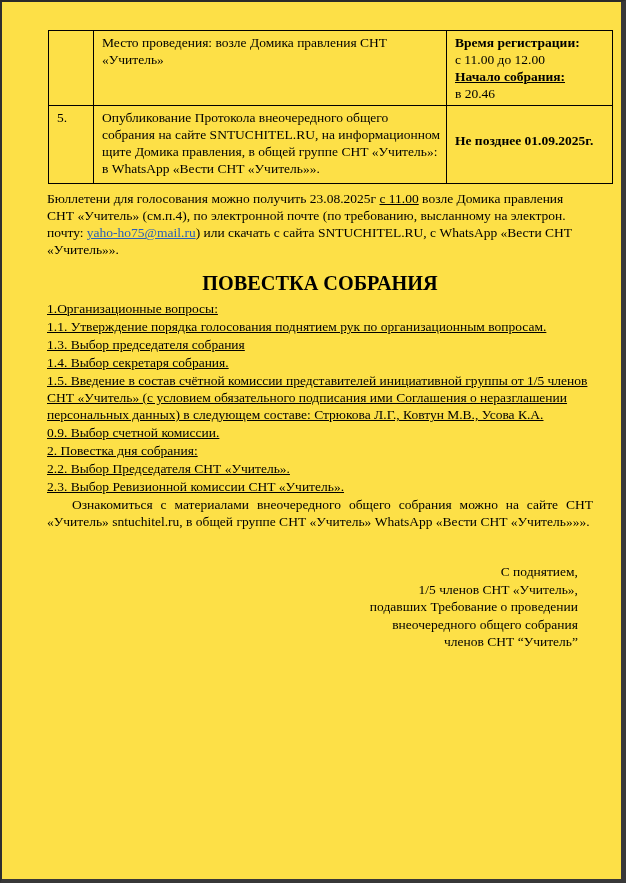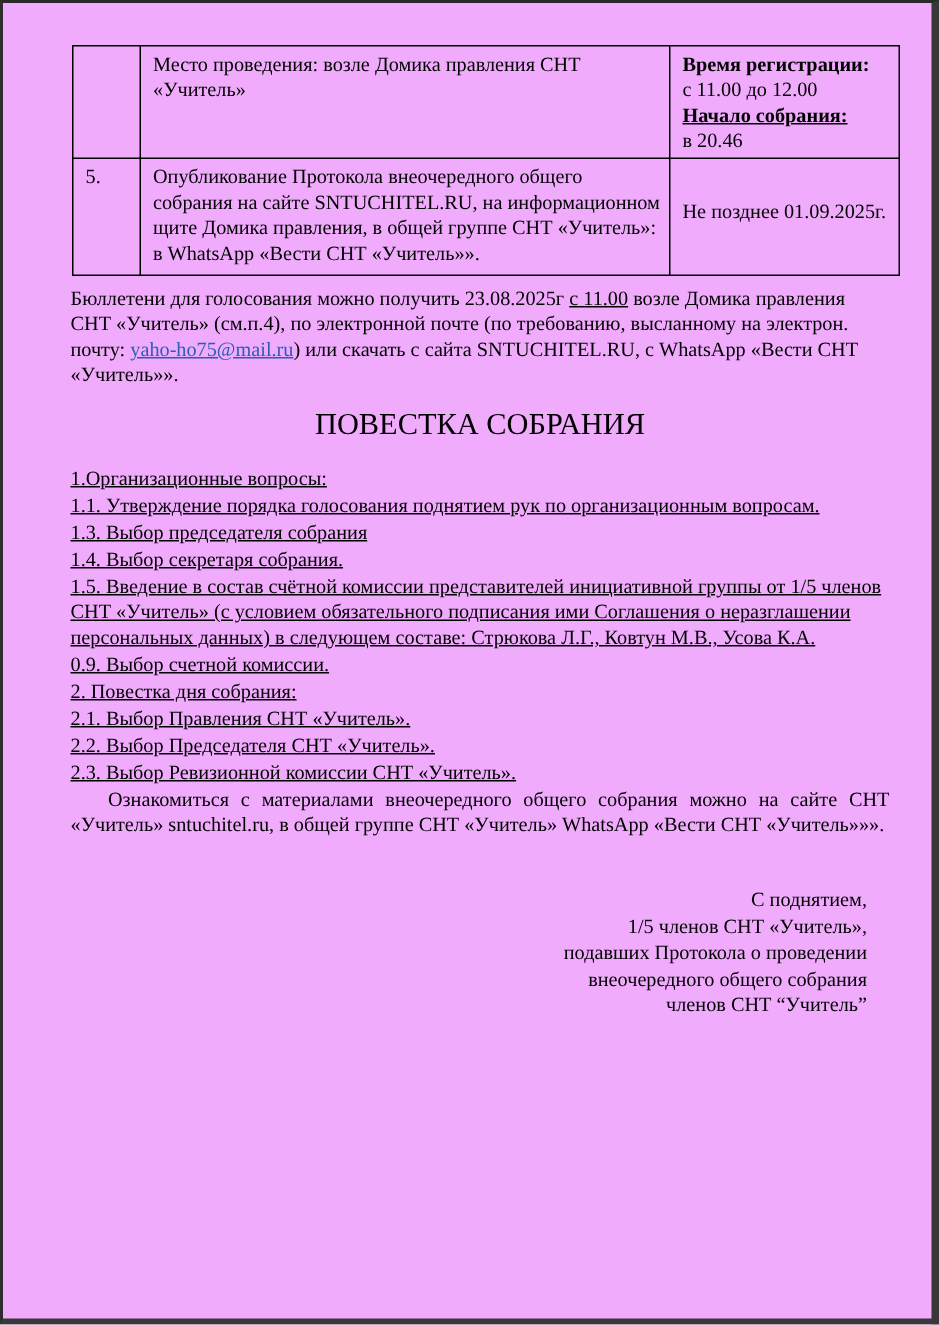--- a/index.html
+++ b/index.html
@@ -3,21 +3,21 @@
 <meta charset="utf-8">
 <style>
   * { margin: 0; padding: 0; box-sizing: border-box; }
   html, body { background: #e8e8e8; }
   body { font-family: "Liberation Serif", "DejaVu Serif", serif; color: #000; }
 
   .page {
     position: relative;
     width: 626px;
     height: 883px;
-    background: #f0abfc;
+    background: #fde047;
     border-top: 2px solid #2a2a2a;
     border-left: 2px solid #2e2e2e;
     border-right: 5px solid #383838;
     border-bottom: 4px solid #383838;
     overflow: hidden;
   }
 
   .content {
     padding: 28px 29px 0 45px;
     font-size: 13.5px;
@@ -33,43 +33,43 @@
   }
   table.schedule td {
     border: 1px solid #000;
     vertical-align: top;
     font-size: 13.5px;
     line-height: 17px;
     padding: 3px 6px 3px 8px;
   }
   td.col-num  { width: 45px;  padding-left: 9px; }
   td.col-desc { width: 353px; }
-  td.col-time { width: 153px; padding-left: 7px; }
+  td.col-time { width: 166px; padding-left: 7px; }
   tr.row-place { height: 67px; }
   tr.row-publish { height: 78px; }
-  tr.row-publish td.col-time { vertical-align: middle; padding-bottom: 12px; }
+  tr.row-publish td.col-time { vertical-align: middle; padding-bottom: 12px; font-weight: bold; }
   .b { font-weight: bold; }
   .u { text-decoration: underline; }
 
   
   .ballots-par {
     margin-top: 6px;
     width: 546px;
   }
   a.email-link {
     color: #2a5db8;
     text-decoration: underline;
   }
 
   .agenda-title {
     margin-top: 17px;
-    margin-bottom: 18px;
+    margin-bottom: 8px;
     width: 546px;
     text-align: center;
-    font-weight: normal;
+    font-weight: bold;
   }
   .agenda-list { list-style: none; width: 546px; text-decoration: underline; }
   .agenda-list li { margin-bottom: 1px; }
 
   .materials-par {
     width: 546px;
     text-align: justify;
     text-indent: 25px;
     margin-top: 1px;
   }
@@ -112,29 +112,28 @@
     <h2 class="agenda-title">ПОВЕСТКА СОБРАНИЯ</h2>
 
     <ul class="agenda-list">
         <li>1.Организационные вопросы:</li>
         <li>1.1. Утверждение порядка голосования поднятием рук по организационным вопросам.</li>
         <li>1.3. Выбор председателя собрания</li>
         <li>1.4. Выбор секретаря собрания.</li>
         <li>1.5.  Введение в состав счётной комиссии представителей инициативной группы от 1/5 членов СНТ «Учитель» (с условием обязательного подписания ими Соглашения о неразглашении персональных данных) в следующем составе: Стрюкова Л.Г., Ковтун М.В., Усова К.А.</li>
         <li>0.9.  Выбор счетной комиссии.</li>
         <li>2. Повестка дня собрания:</li>
-        <li>2.1. Выбор Правления СНТ «Учитель».</li>
         <li>2.2. Выбор Председателя  СНТ «Учитель».</li>
         <li>2.3. Выбор Ревизионной комиссии СНТ «Учитель».</li>
       </ul>
 
     <p class="materials-par">Ознакомиться с материалами внеочередного общего собрания можно на сайте СНТ «Учитель» sntuchitel.ru, в общей группе СНТ «Учитель» WhatsApp «Вести СНТ «Учитель»»».</p>
 
     <div class="signature">
         <div>С поднятием,</div>
         <div>1/5 членов СНТ «Учитель»,</div>
-        <div>подавших Протокола о проведении</div>
+        <div>подавших Требование о проведении</div>
         <div>внеочередного общего собрания</div>
         <div>членов СНТ “Учитель”</div>
       </div>
 
   </div>
 </div>
 
 </body></html>

